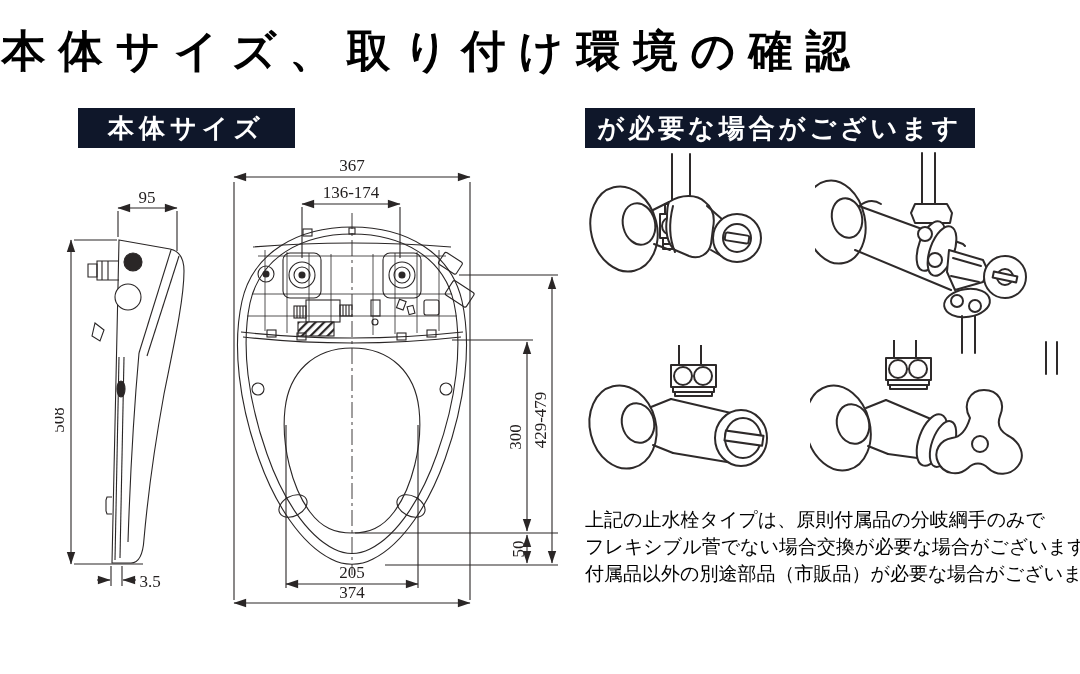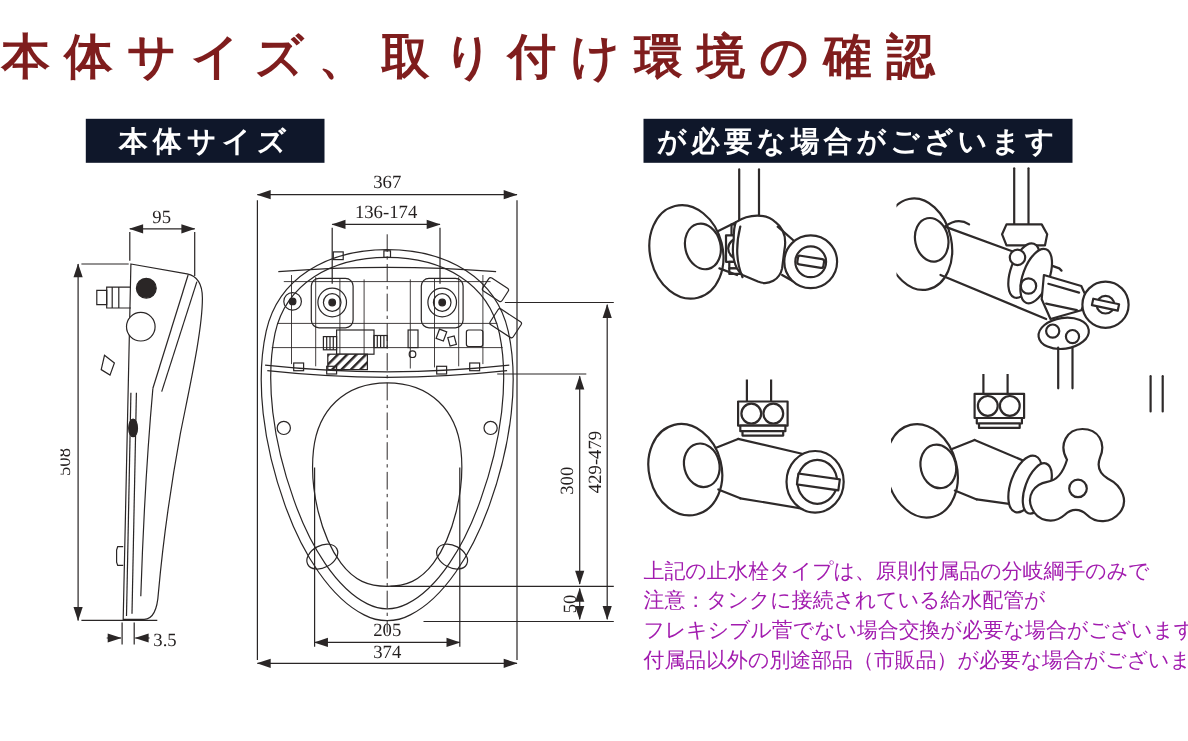--- a/index.html
+++ b/index.html
@@ -4,39 +4,39 @@
 <style>
   html,body{margin:0;padding:0;}
   body{
     width:1080px;height:674px;position:relative;overflow:hidden;
     background:#ffffff;color:#231f1f;
     font-family:"Liberation Sans",sans-serif;
   }
   .page-title{
     position:absolute;left:0;top:22px;width:864px;
     text-align:center;font-size:44px;font-weight:700;
-    letter-spacing:13px;color:#7f1d1d;white-space:nowrap;
+    letter-spacing:13px;color:#000000;white-space:nowrap;
   }
   .black-label{
     position:absolute;height:40px;background:#0f172a;color:#ffffff;
     display:flex;align-items:center;justify-content:center;
     font-weight:700;font-size:26px;letter-spacing:5px;white-space:nowrap;
   }
   #label-body-size{left:78px;top:108px;width:217px;}
   #label-valve{left:585px;top:108px;width:390px;letter-spacing:4px;}
   svg{position:absolute;}
   svg text{
     font-family:"Liberation Serif",serif;
     fill:#231f1f;font-size:17px;
   }
   .lineart{stroke:#2a2626;fill:none;stroke-width:1.1;}
   .valve{stroke:#2e2a2a;stroke-width:2;fill:#ffffff;stroke-linecap:round;stroke-linejoin:round;}
   .note{
     position:absolute;left:585px;top:506px;width:480px;
-    font-size:19px;line-height:27px;color:#a21caf;
+    font-size:19px;line-height:27px;color:#000000;
   }
   .note div{white-space:nowrap;}
 </style>
 </head>
 <body>
 
 <div class="page-title">本体サイズ、取り付け環境の確認</div>
 
 <div class="black-label" id="label-body-size">本体サイズ</div>
 <div class="black-label" id="label-valve">が必要な場合がございます</div>
@@ -254,16 +254,15 @@
     <path d="M76,60 L128,82 M78,114 L122,120" fill="none"></path>
     <ellipse cx="122" cy="100" rx="13" ry="27" transform="rotate(20 122 100)"></ellipse>
     <ellipse cx="133" cy="104" rx="11" ry="24" transform="rotate(20 133 104)"></ellipse>
     <path d="M160,78 C152,64 160,50 174,50 C188,50 196,62 190,76 C187,84 189,90 197,95 C211,102 216,116 208,126 C200,136 186,136 178,128 C172,122 164,122 158,128 C148,137 133,134 128,122 C123,111 130,100 142,98 C152,97 157,88 160,78 Z"></path>
     <circle cx="170" cy="104" r="8"></circle>
   </g>
 </svg>
 
 <div class="note">
   <div>上記の止水栓タイプは、原則付属品の分岐綱手のみで</div>
-  <div>注意：タンクに接続されている給水配管が</div>
   <div>フレキシブル菅でない場合交換が必要な場合がございます。</div>
   <div>付属品以外の別途部品（市販品）が必要な場合がございます。</div>
 </div>
 
 </body></html>

